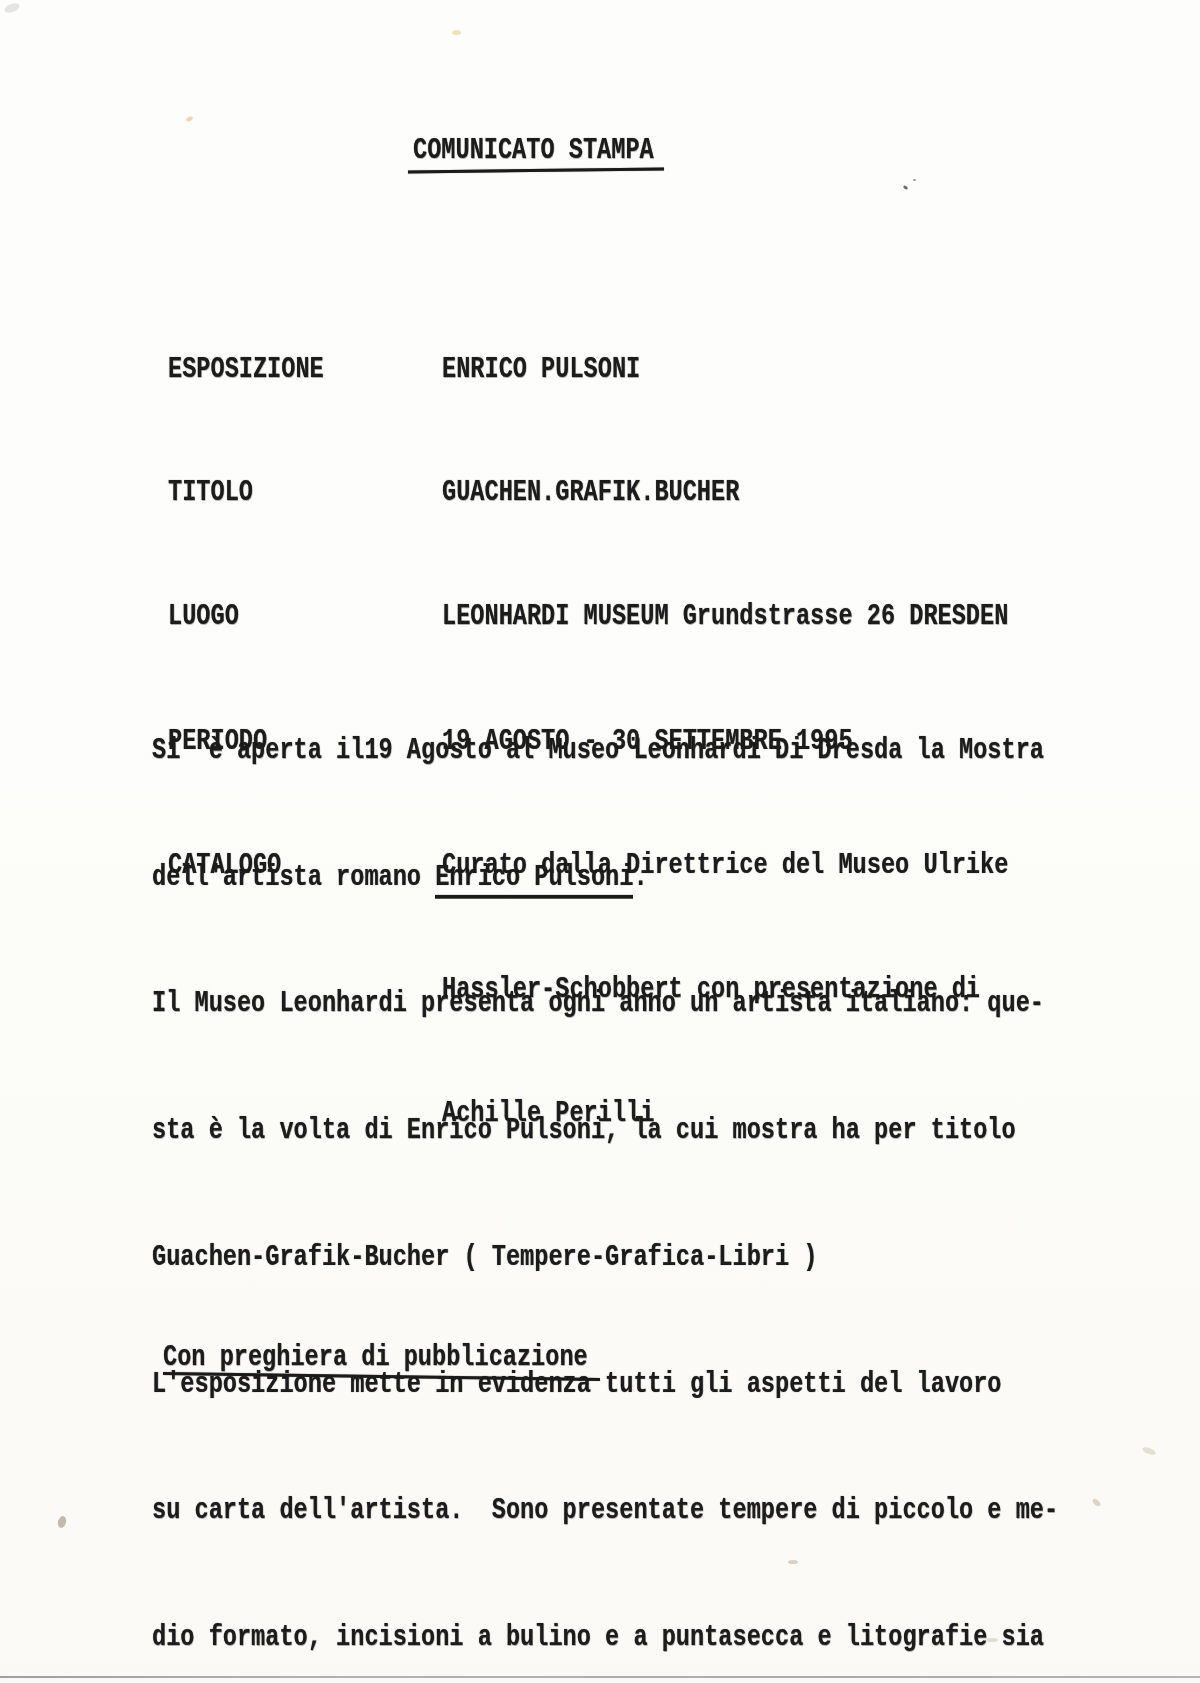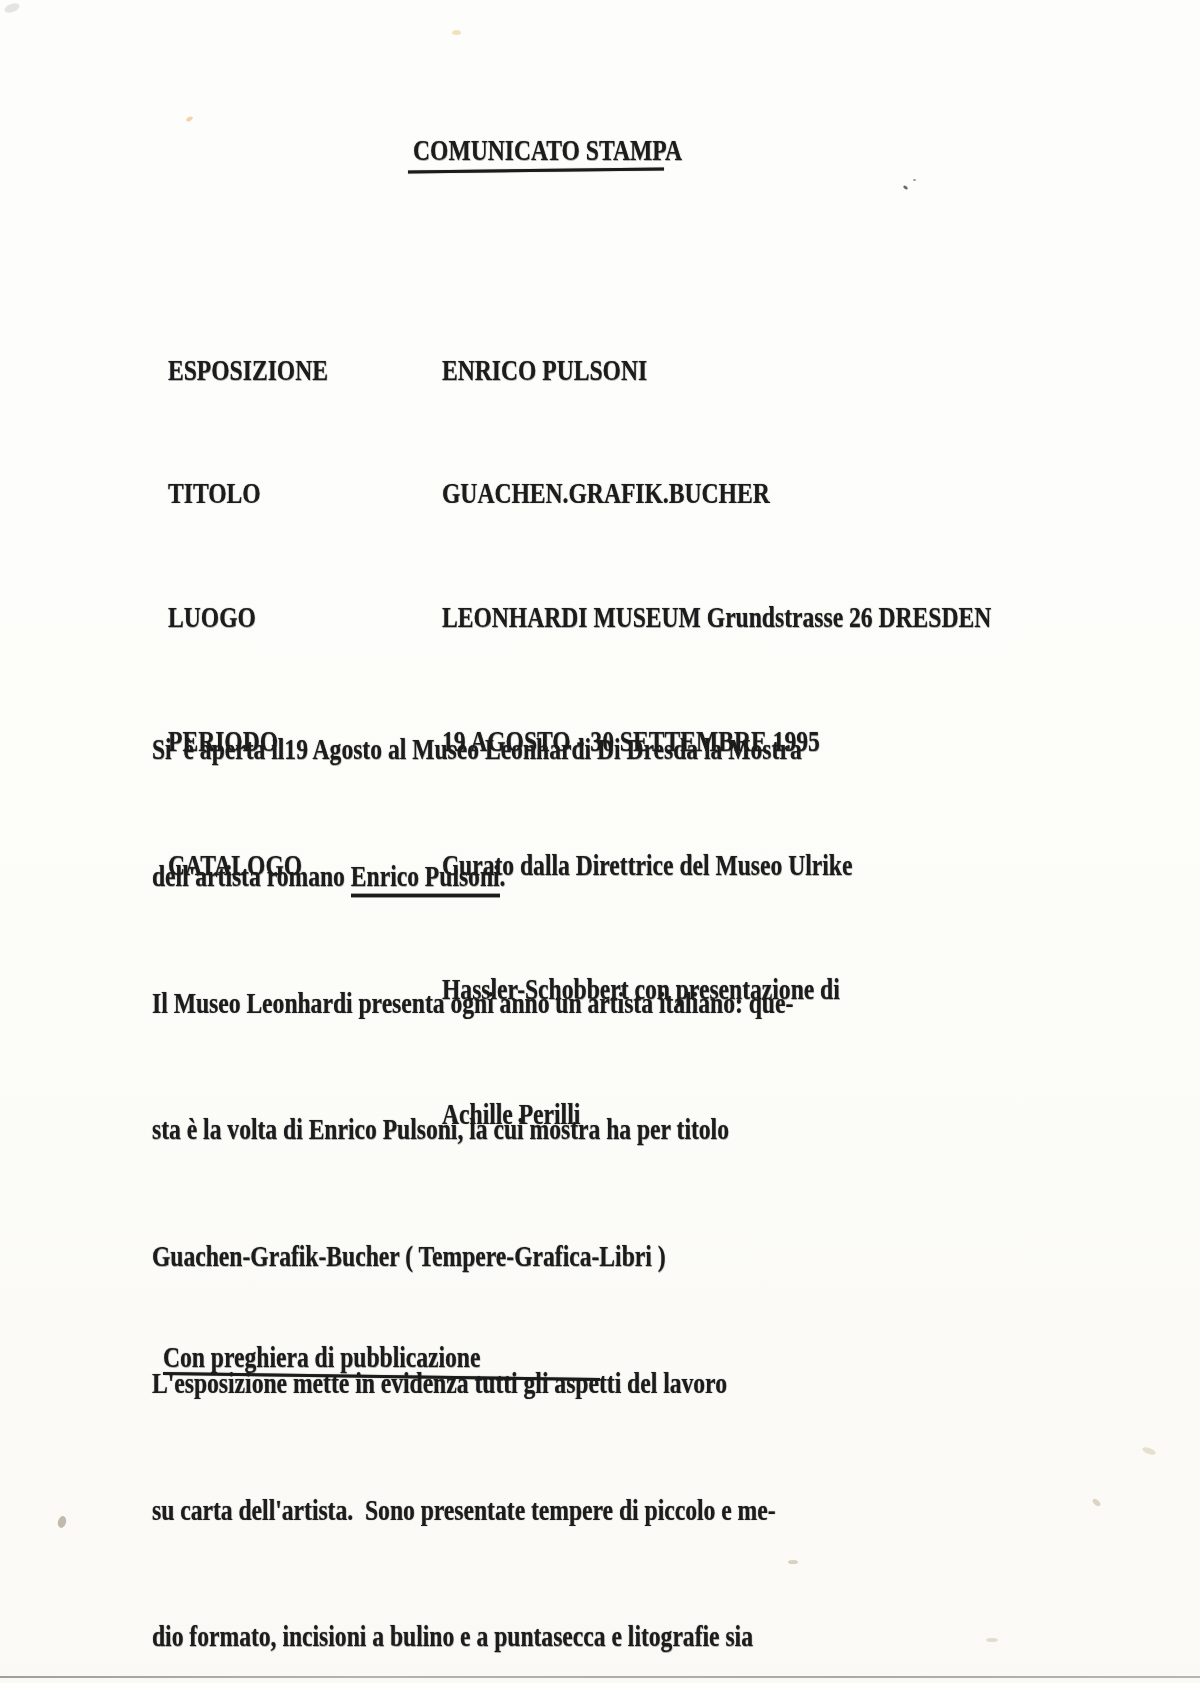--- a/index.html
+++ b/index.html
@@ -3,21 +3,21 @@
 <meta charset="utf-8">
 <style>
   html, body { margin: 0; padding: 0; background: #888; }
   .page {
     position: relative;
     width: 1200px;
     height: 1683px;
     margin: 0 auto;
     background: linear-gradient(180deg, #fdfdfb 0%, #fcfcf9 55%, #faf9f5 100%);
     overflow: hidden;
-    font-family: Liberation Serif, serif;
+    font-family: Liberation Mono, monospace;
   }
   
   .tw {
     position: absolute;
     font-weight: 700;
     font-size: 23.6px;
     color: #1c1c1c;
     white-space: pre;
     transform: scaleY(1.28);
     transform-origin: 0 0;

